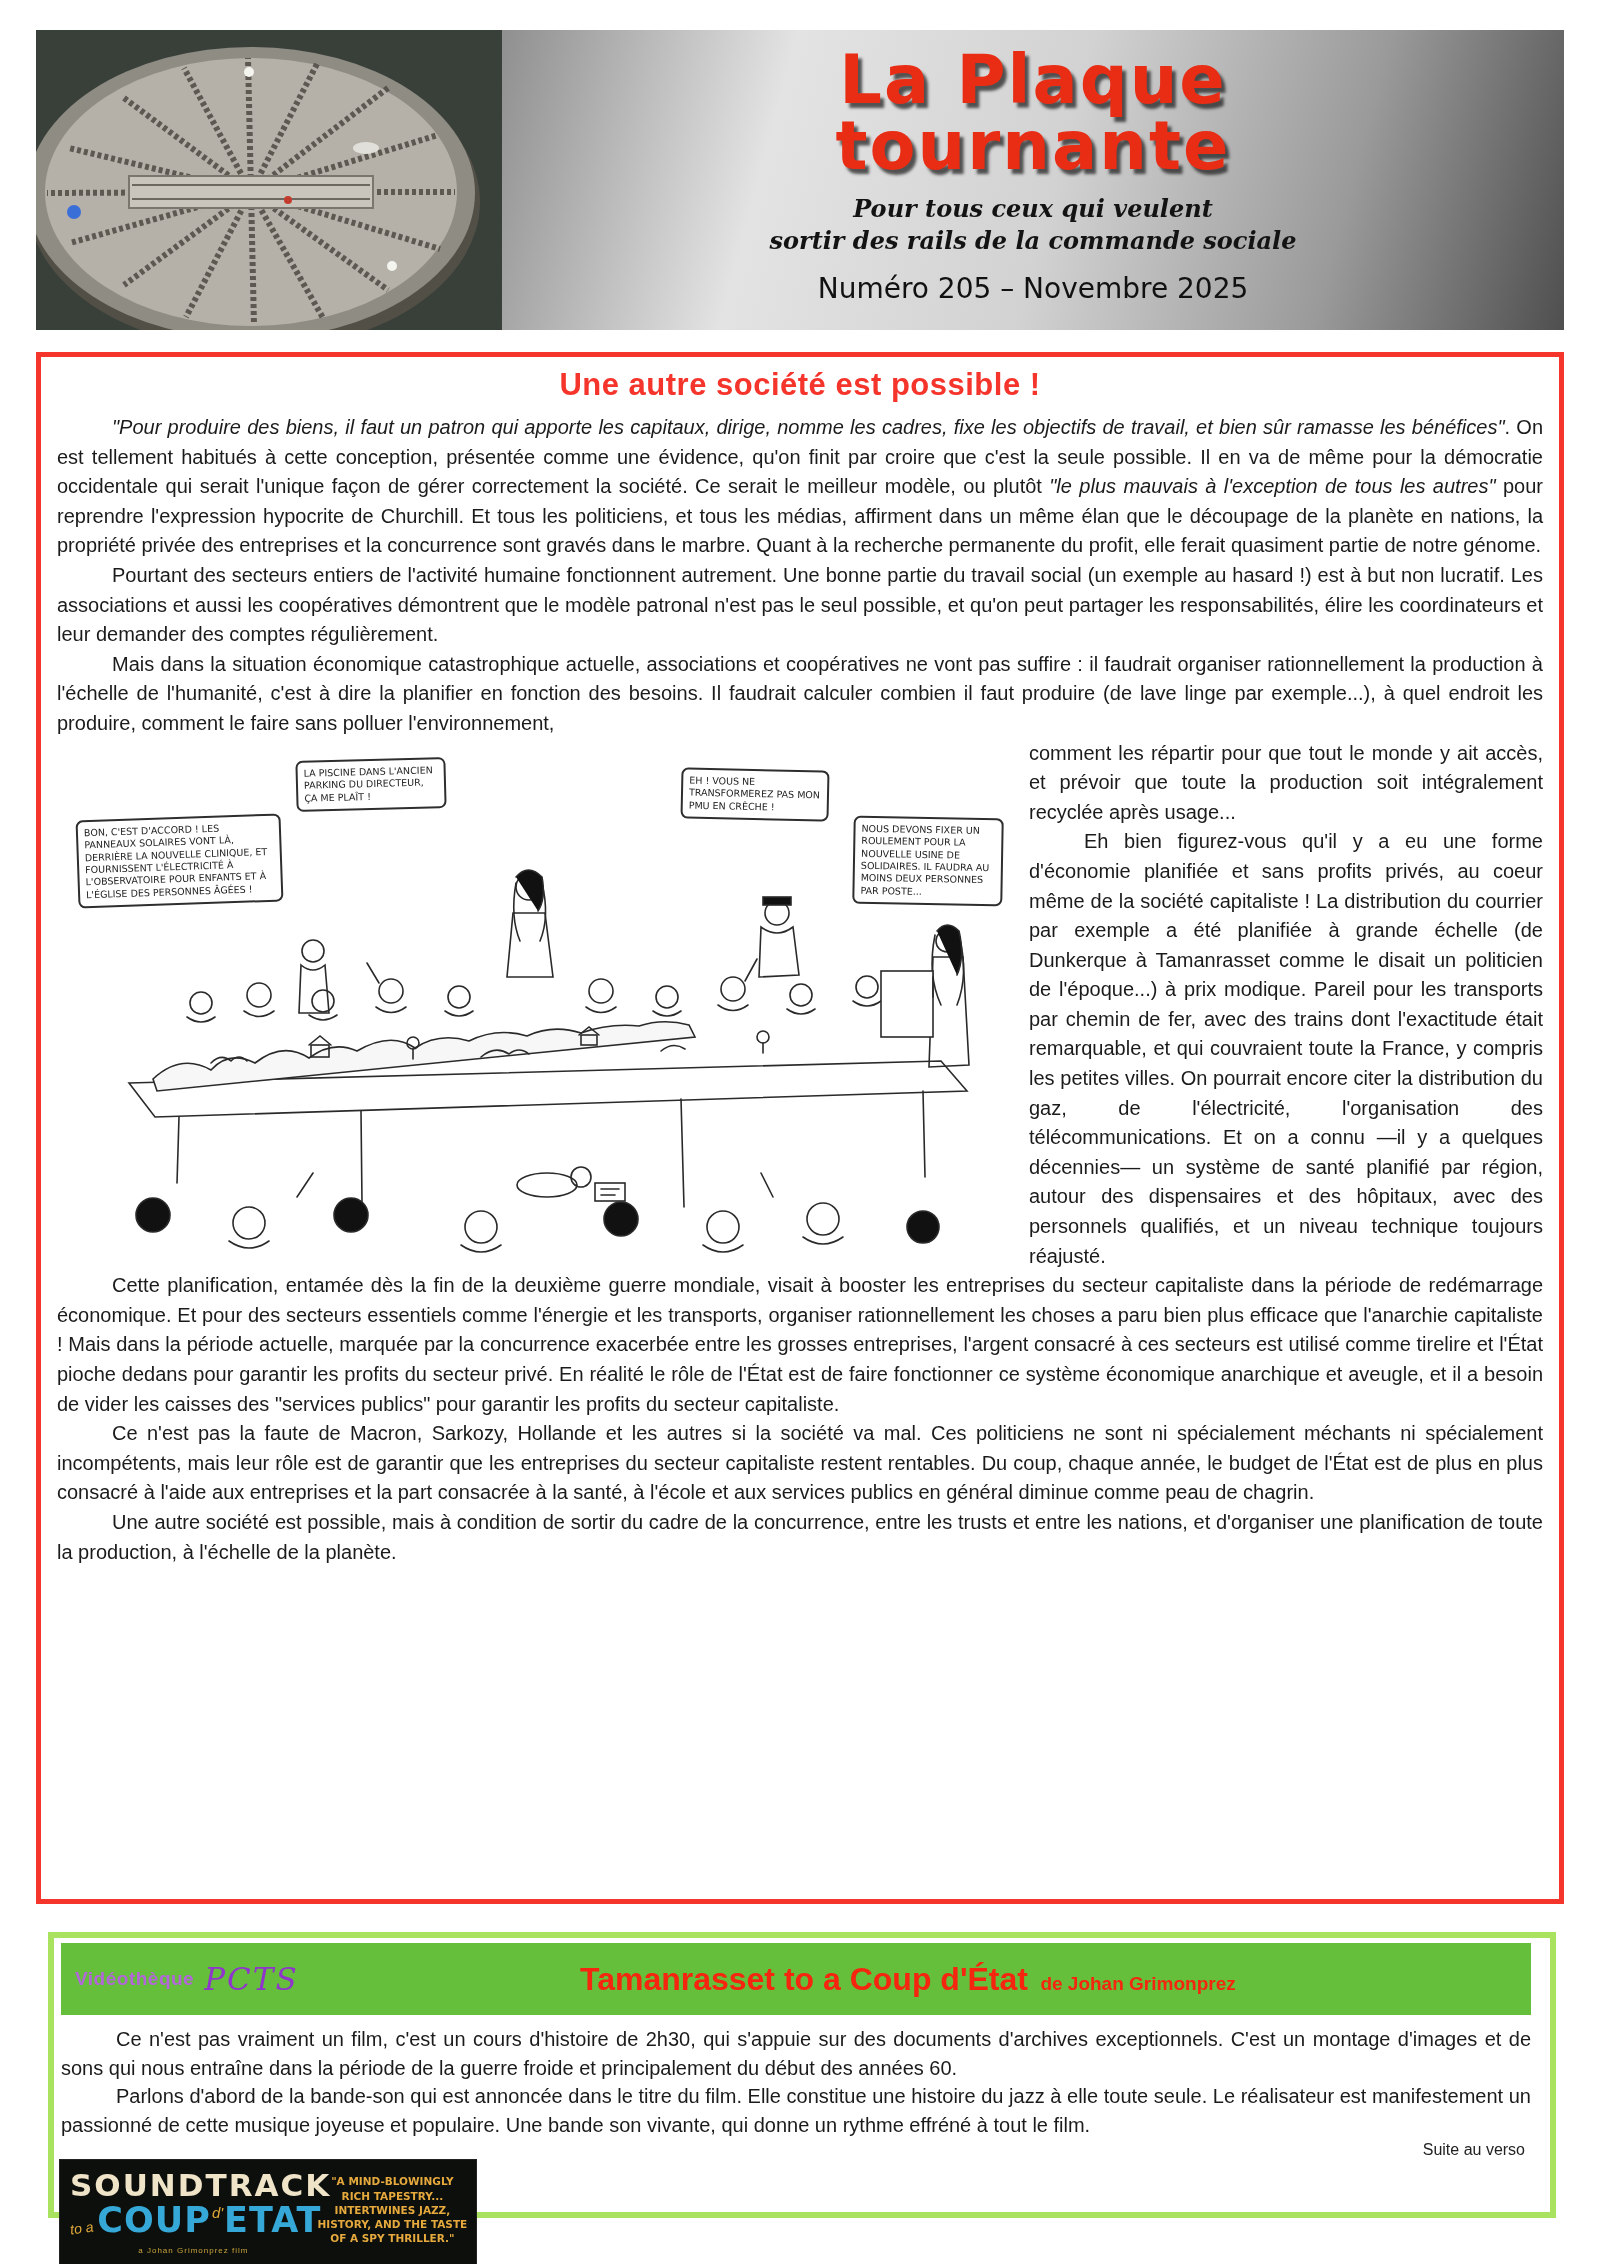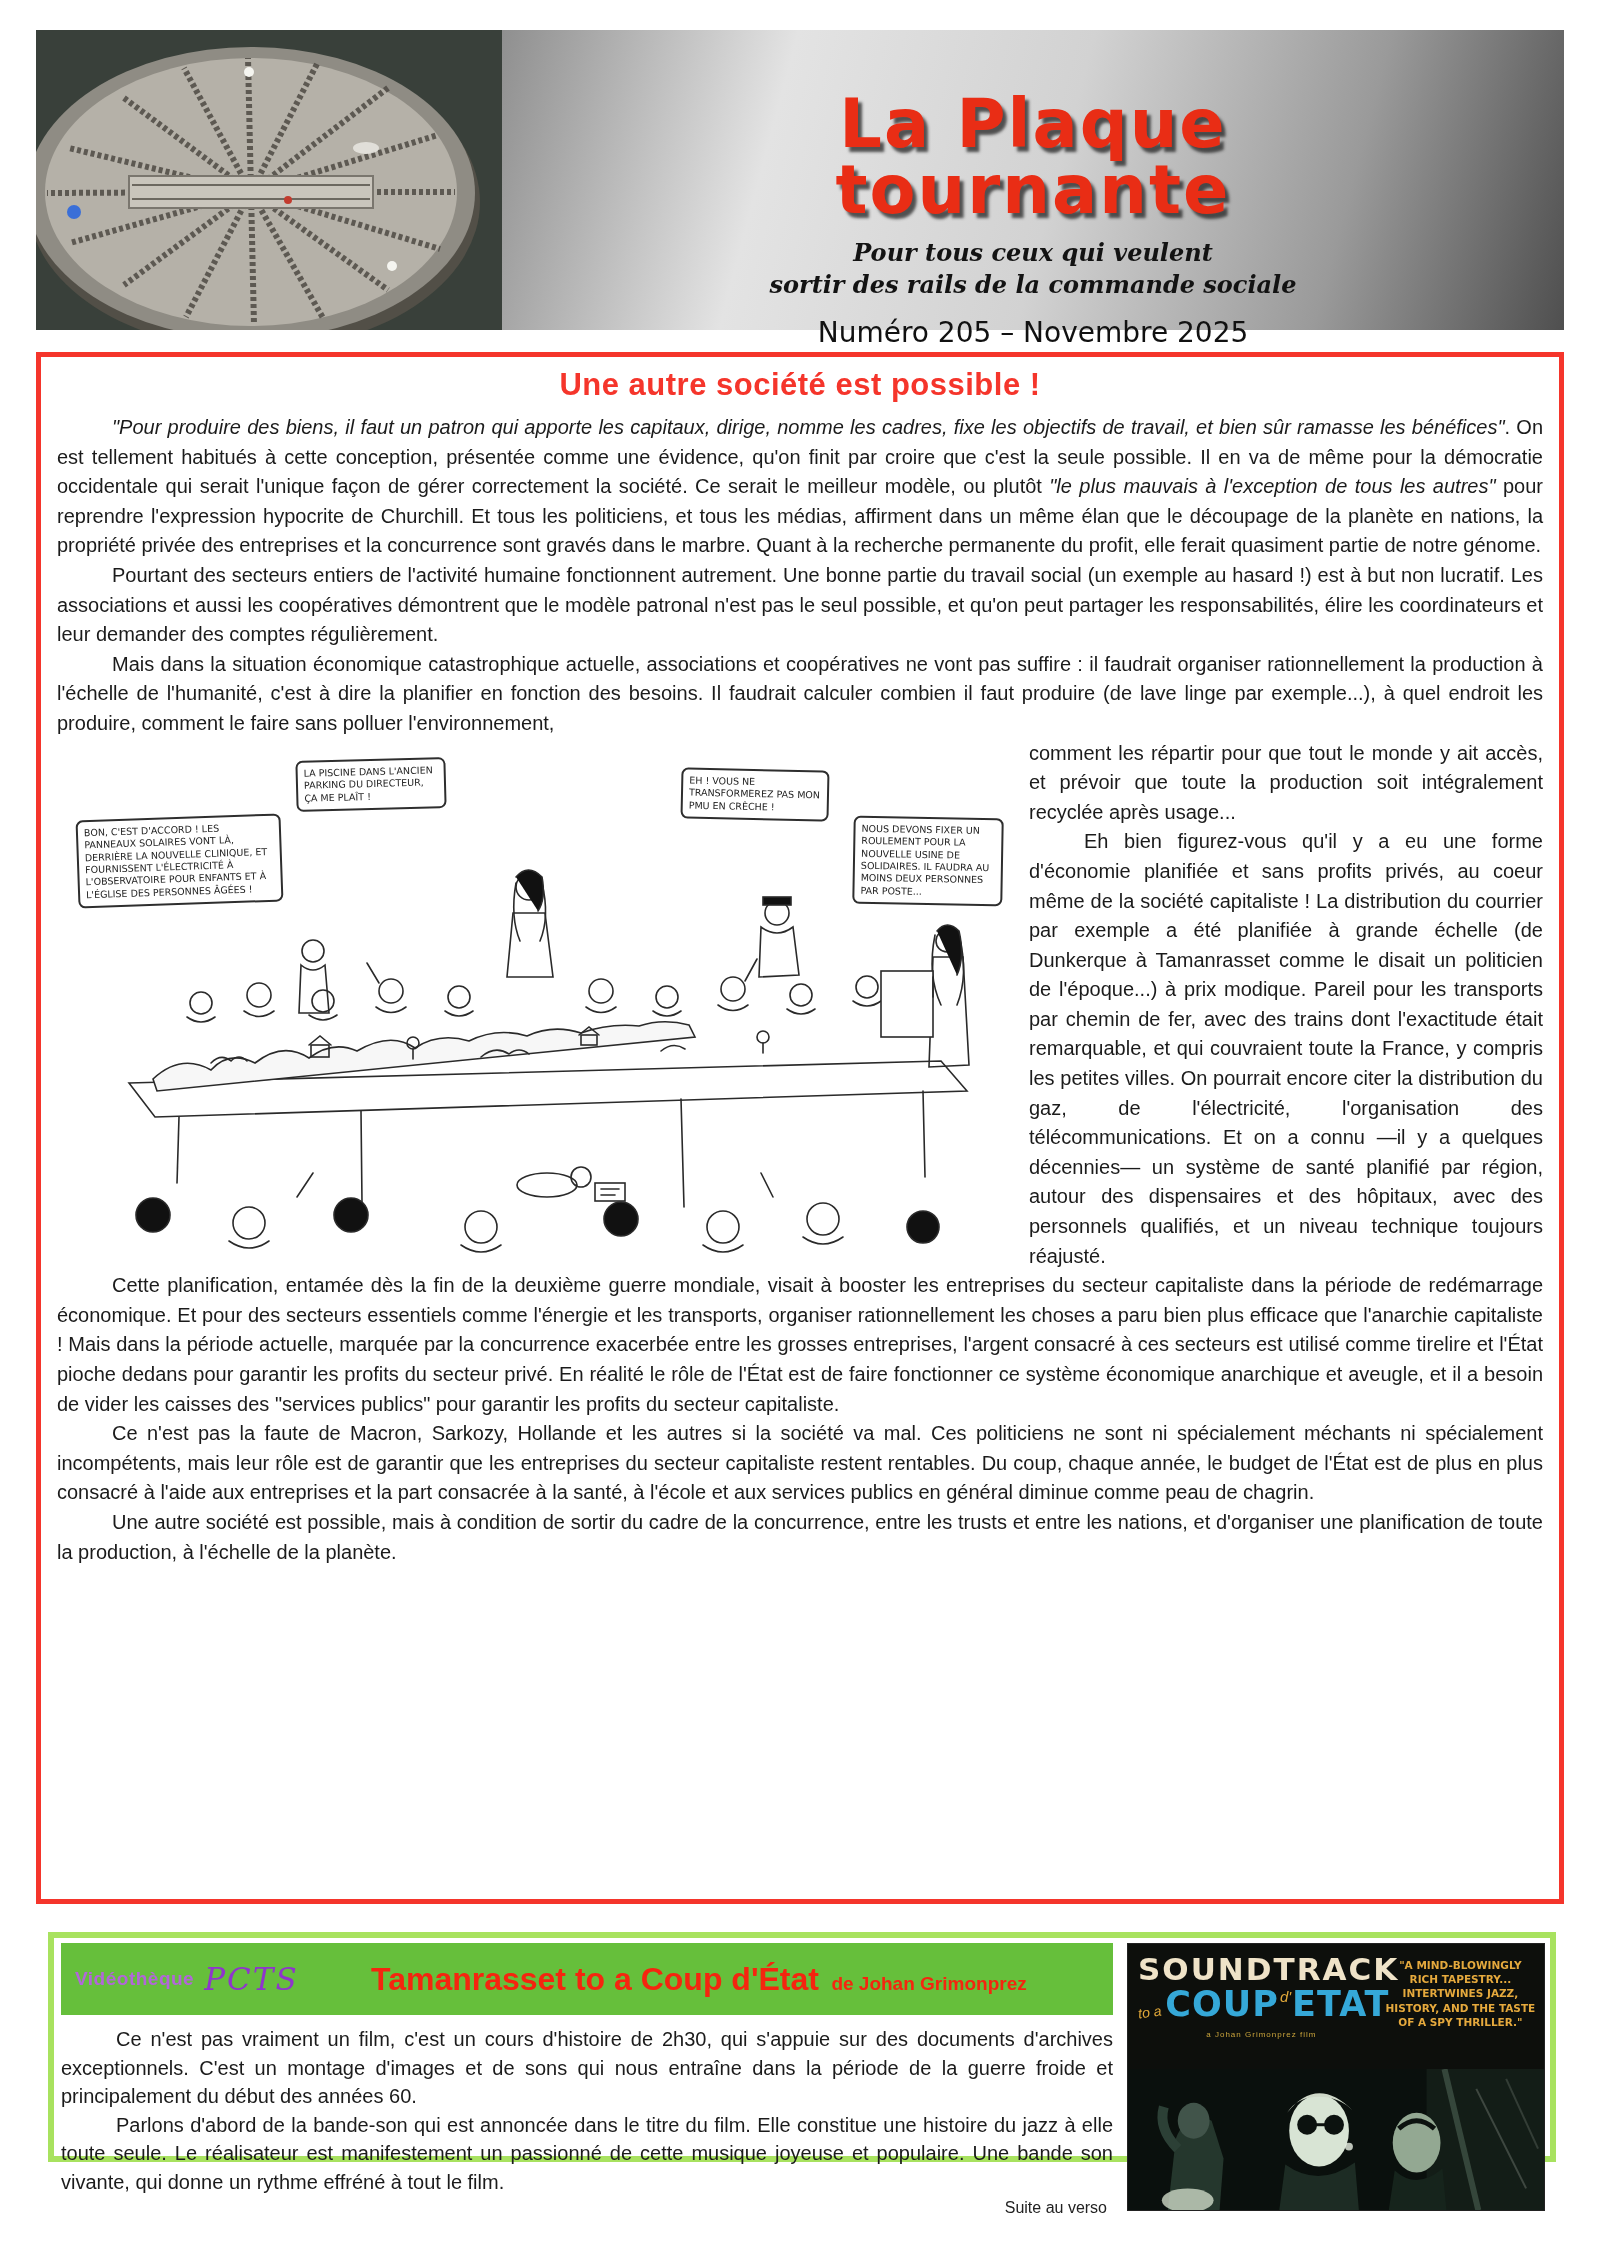--- a/index.html
+++ b/index.html
@@ -13,21 +13,21 @@
   .masthead { margin:30px 36px 0 36px; height:300px; display:flex; }
   .mast-photo { width:466px; height:300px; flex:0 0 auto; }
   .mast-right {
     flex:1; height:300px; text-align:center;
     background:linear-gradient(105deg,#8f8f8f 0%,#e3e3e3 26%,#d2d2d2 52%,#9a9a9a 78%,#4f4f4f 100%);
     padding-top:18px;
   }
   .mast-title {
     font-family:"DejaVu Sans", sans-serif; font-weight:700;
     font-size:67px; line-height:0.98; letter-spacing:2px;
-    color:#e92d15; text-shadow:4px 5px 3px rgba(35,35,35,0.75);margin-top:44px;
+    color:#e92d15; text-shadow:4px 5px 3px rgba(35,35,35,0.75);
   }
   .mast-tagline {
     margin-top:14px;
     font-family:"DejaVu Serif", serif; font-style:italic; font-weight:700;
     font-size:24px; line-height:1.3; color:#131313;
   }
   .mast-issue {
     margin-top:16px; font-family:"DejaVu Sans", sans-serif;
     font-size:28px; color:#111;
   }
@@ -60,23 +60,23 @@
     font-size:9.5px; line-height:1.3; color:#222;
     font-family:"DejaVu Sans", sans-serif; text-align:left;
   }
   .bubble-pool      { left:235px; top:14px;  width:150px; transform:rotate(-1.5deg); }
   .bubble-solar     { left:16px;  top:72px;  width:205px; transform:rotate(-2deg); }
   .bubble-pmu       { left:620px; top:24px;  width:148px; transform:rotate(1.2deg); }
   .bubble-roulement { left:792px; top:72px;  width:150px; transform:rotate(1deg); }
 
   
   .video-box {
-    margin:28px 44px 0 48px; height:230px;
+    margin:28px 44px 0 48px; height:286px;
     border:6px solid #a8e25f; background:#fff;
-    display:flex; padding:5px;
+    display:flex; padding:5px;flex-direction:column;
   }
   .video-left { flex:1; padding:0 14px 0 2px; }
   .video-banner {
     height:72px; background:#66bf3b; display:flex; align-items:center;
     padding:0 14px; margin-bottom:10px;
   }
   .lib-label {
     color:#b266d9; font-size:19px; font-weight:700; letter-spacing:0.5px;
   }
   .lib-logo {

